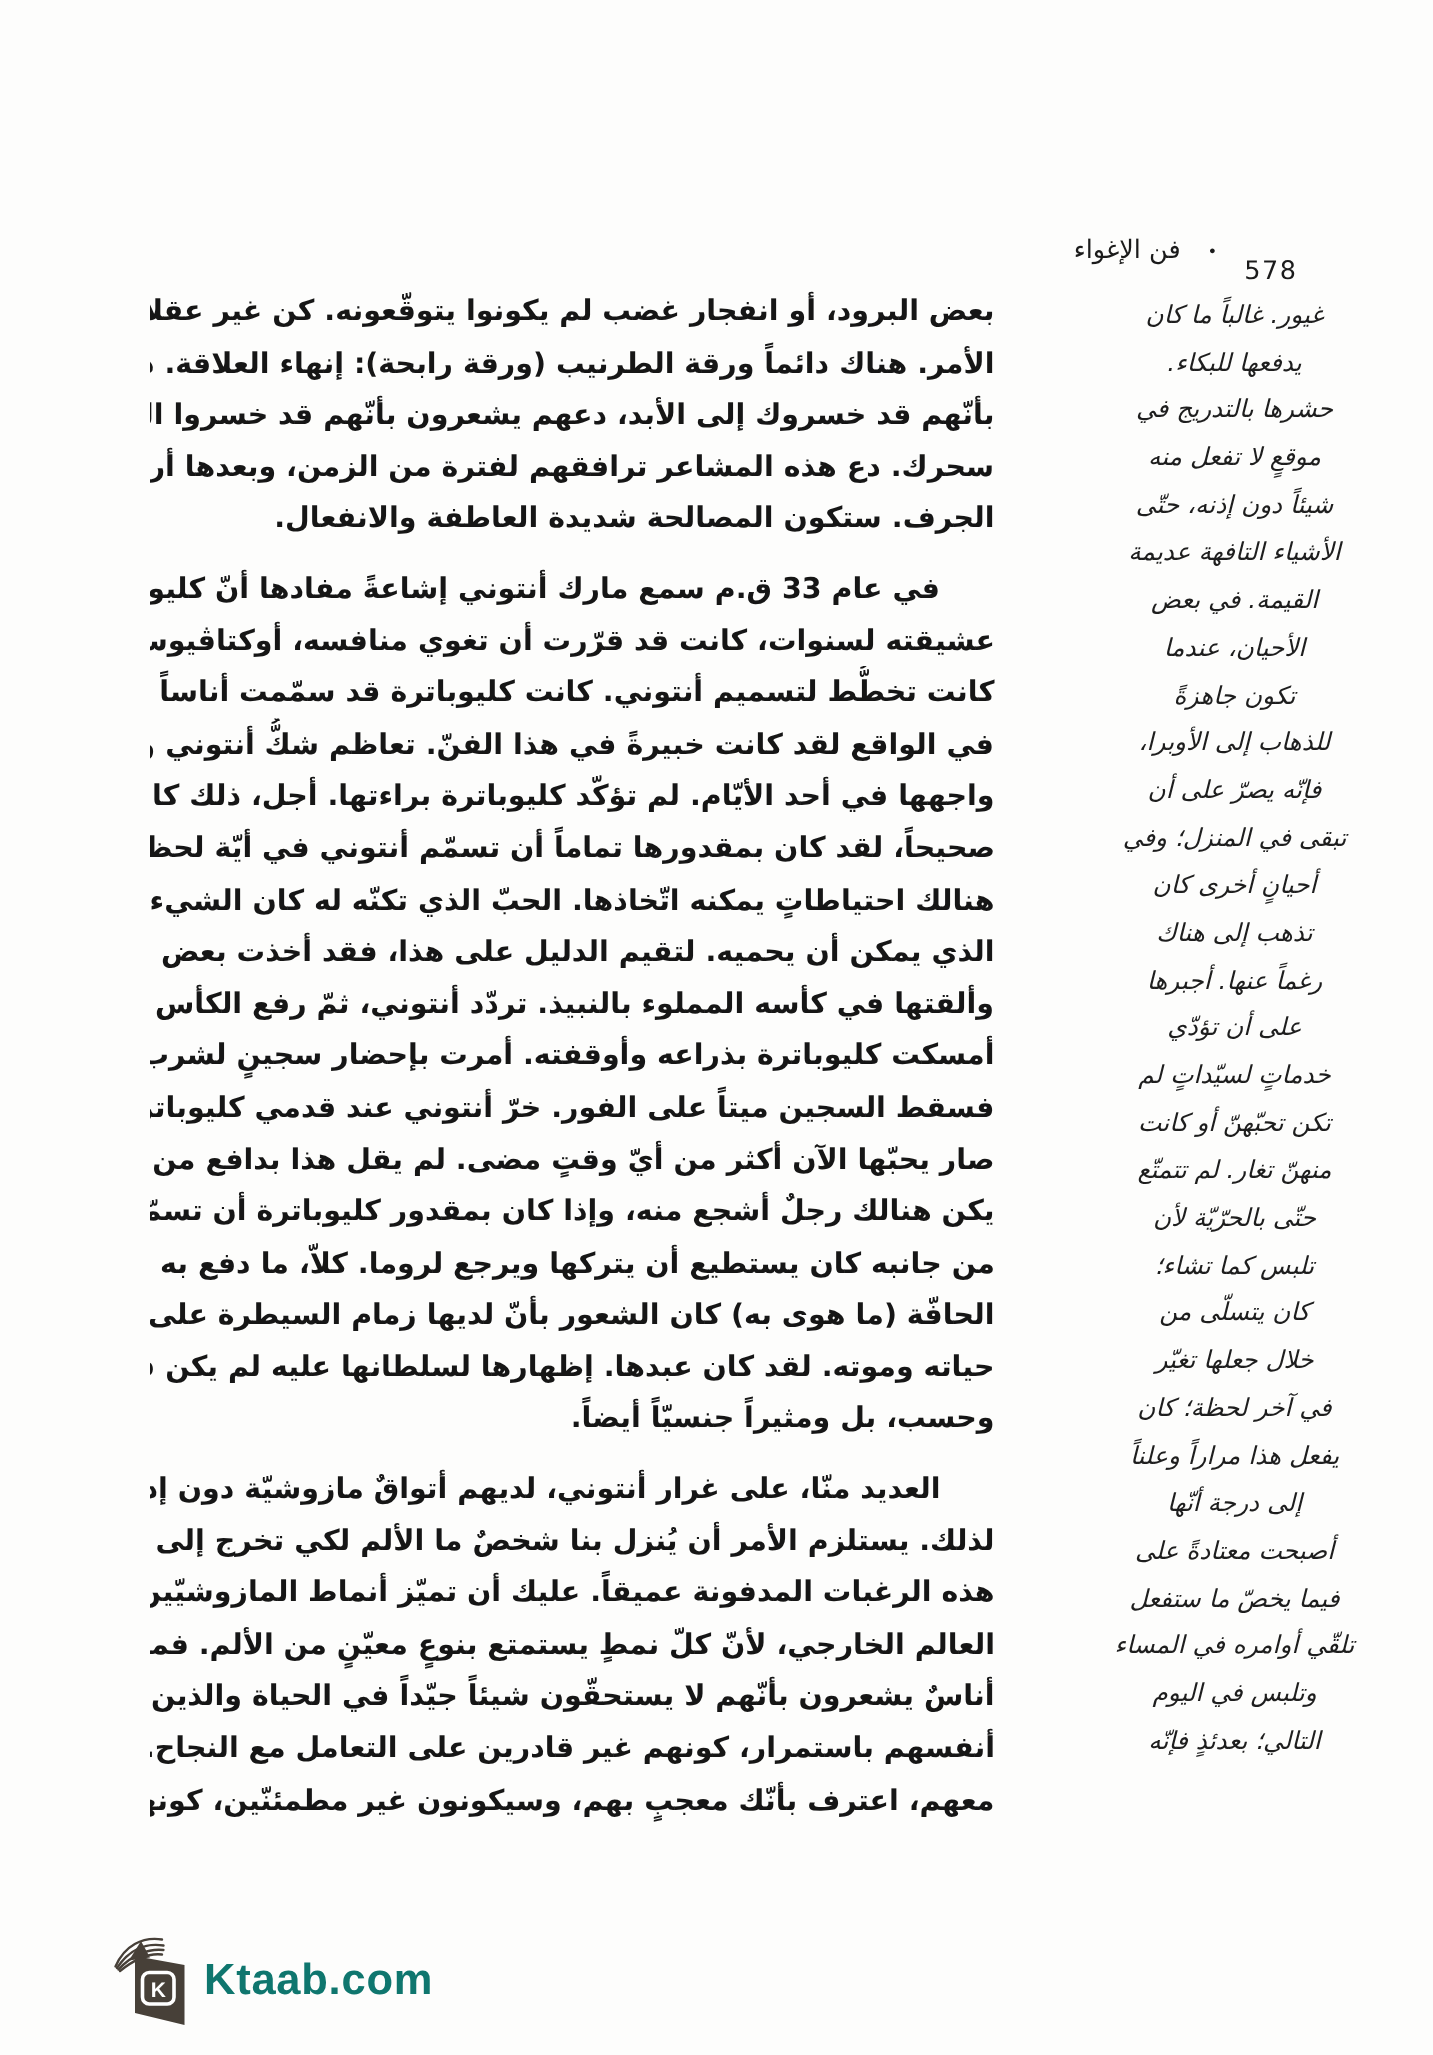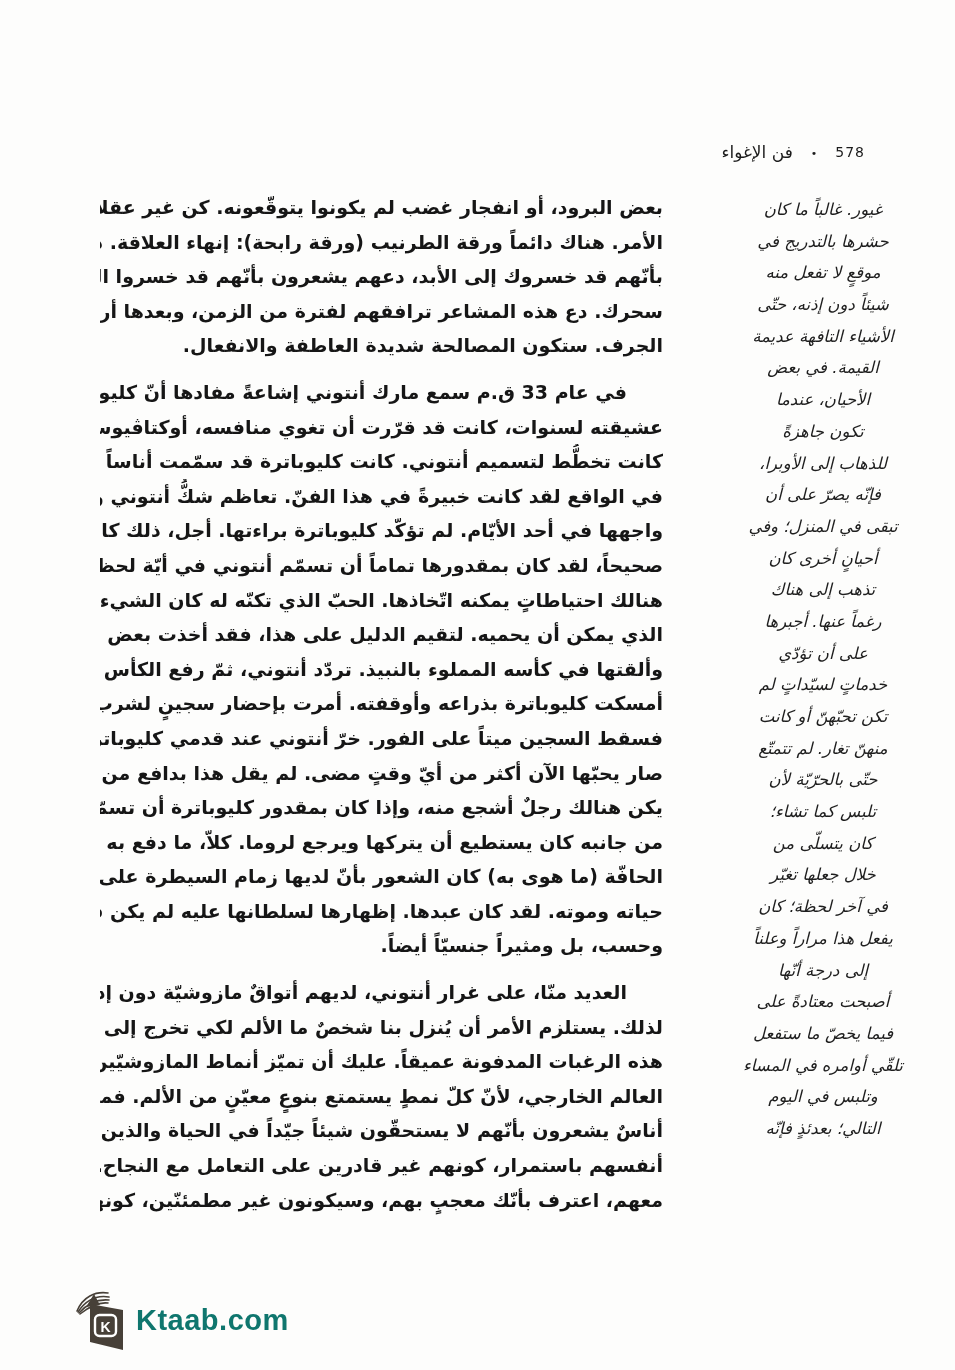--- a/index.html
+++ b/index.html
@@ -4,21 +4,21 @@
 <style>
   html,body{margin:0;padding:0;}
   body{width:955px;height:1370px;background:#fdfdfc;overflow:hidden;position:relative;
        font-family:"DejaVu Sans",sans-serif;color:#1b1b1b;}
   .page{position:absolute;inset:0;background:#fdfdfc;}
 
   
   .header{position:absolute;top:142px;right:90px;display:flex;direction:rtl;
           align-items:center;gap:18px;font-size:17px;color:#1b1b1b;}
   .header .dot{font-size:11px;line-height:1;transform:translateY(1px);}
-  .header .num{font-size:14px;letter-spacing:1px;}
+  .header .num{font-size:17px;letter-spacing:1px;margin-top:29px;}
 
   
   .main{position:absolute;top:190px;left:100px;width:563px;direction:rtl;
         font-size:19px;color:#161616;}
   .paragraph + .paragraph{margin-top:12px;}
   .line{height:34.6px;line-height:34.6px;overflow:hidden;
         text-align:justify;text-align-last:justify;white-space:nowrap;font-weight:bold;}
   .line.last{text-align-last:right;}
   .paragraph.indent .line.first{padding-right:36px;}
 
@@ -78,20 +78,21 @@
         <div class="line">هذه الرغبات المدفونة عميقاً. عليك أن تميّز أنماط المازوشيّين المستترين في</div>
         <div class="line">العالم الخارجي، لأنّ كلّ نمطٍ يستمتع بنوعٍ معيّنٍ من الألم. فمثلاً، يوجد</div>
         <div class="line">أناسٌ يشعرون بأنّهم لا يستحقّون شيئاً جيّداً في الحياة والذين ينالون من</div>
         <div class="line">أنفسهم باستمرار، كونهم غير قادرين على التعامل مع النجاح. كن لطيفاً</div>
         <div class="line last">معهم، اعترف بأنّك معجبٍ بهم، وسيكونون غير مطمئنّين، كونهم يشعرون</div>
       </div>
     </div>
 
   <div class="marginnote">
       <div class="mline">غيور. غالباً ما كان</div>
+      <div class="mline">يدفعها للبكاء.</div>
       <div class="mline">حشرها بالتدريج في</div>
       <div class="mline">موقعٍ لا تفعل منه</div>
       <div class="mline">شيئاً دون إذنه، حتّى</div>
       <div class="mline">الأشياء التافهة عديمة</div>
       <div class="mline">القيمة. في بعض</div>
       <div class="mline">الأحيان، عندما</div>
       <div class="mline">تكون جاهزةً</div>
       <div class="mline">للذهاب إلى الأوبرا،</div>
       <div class="mline">فإنّه يصرّ على أن</div>
       <div class="mline">تبقى في المنزل؛ وفي</div>

